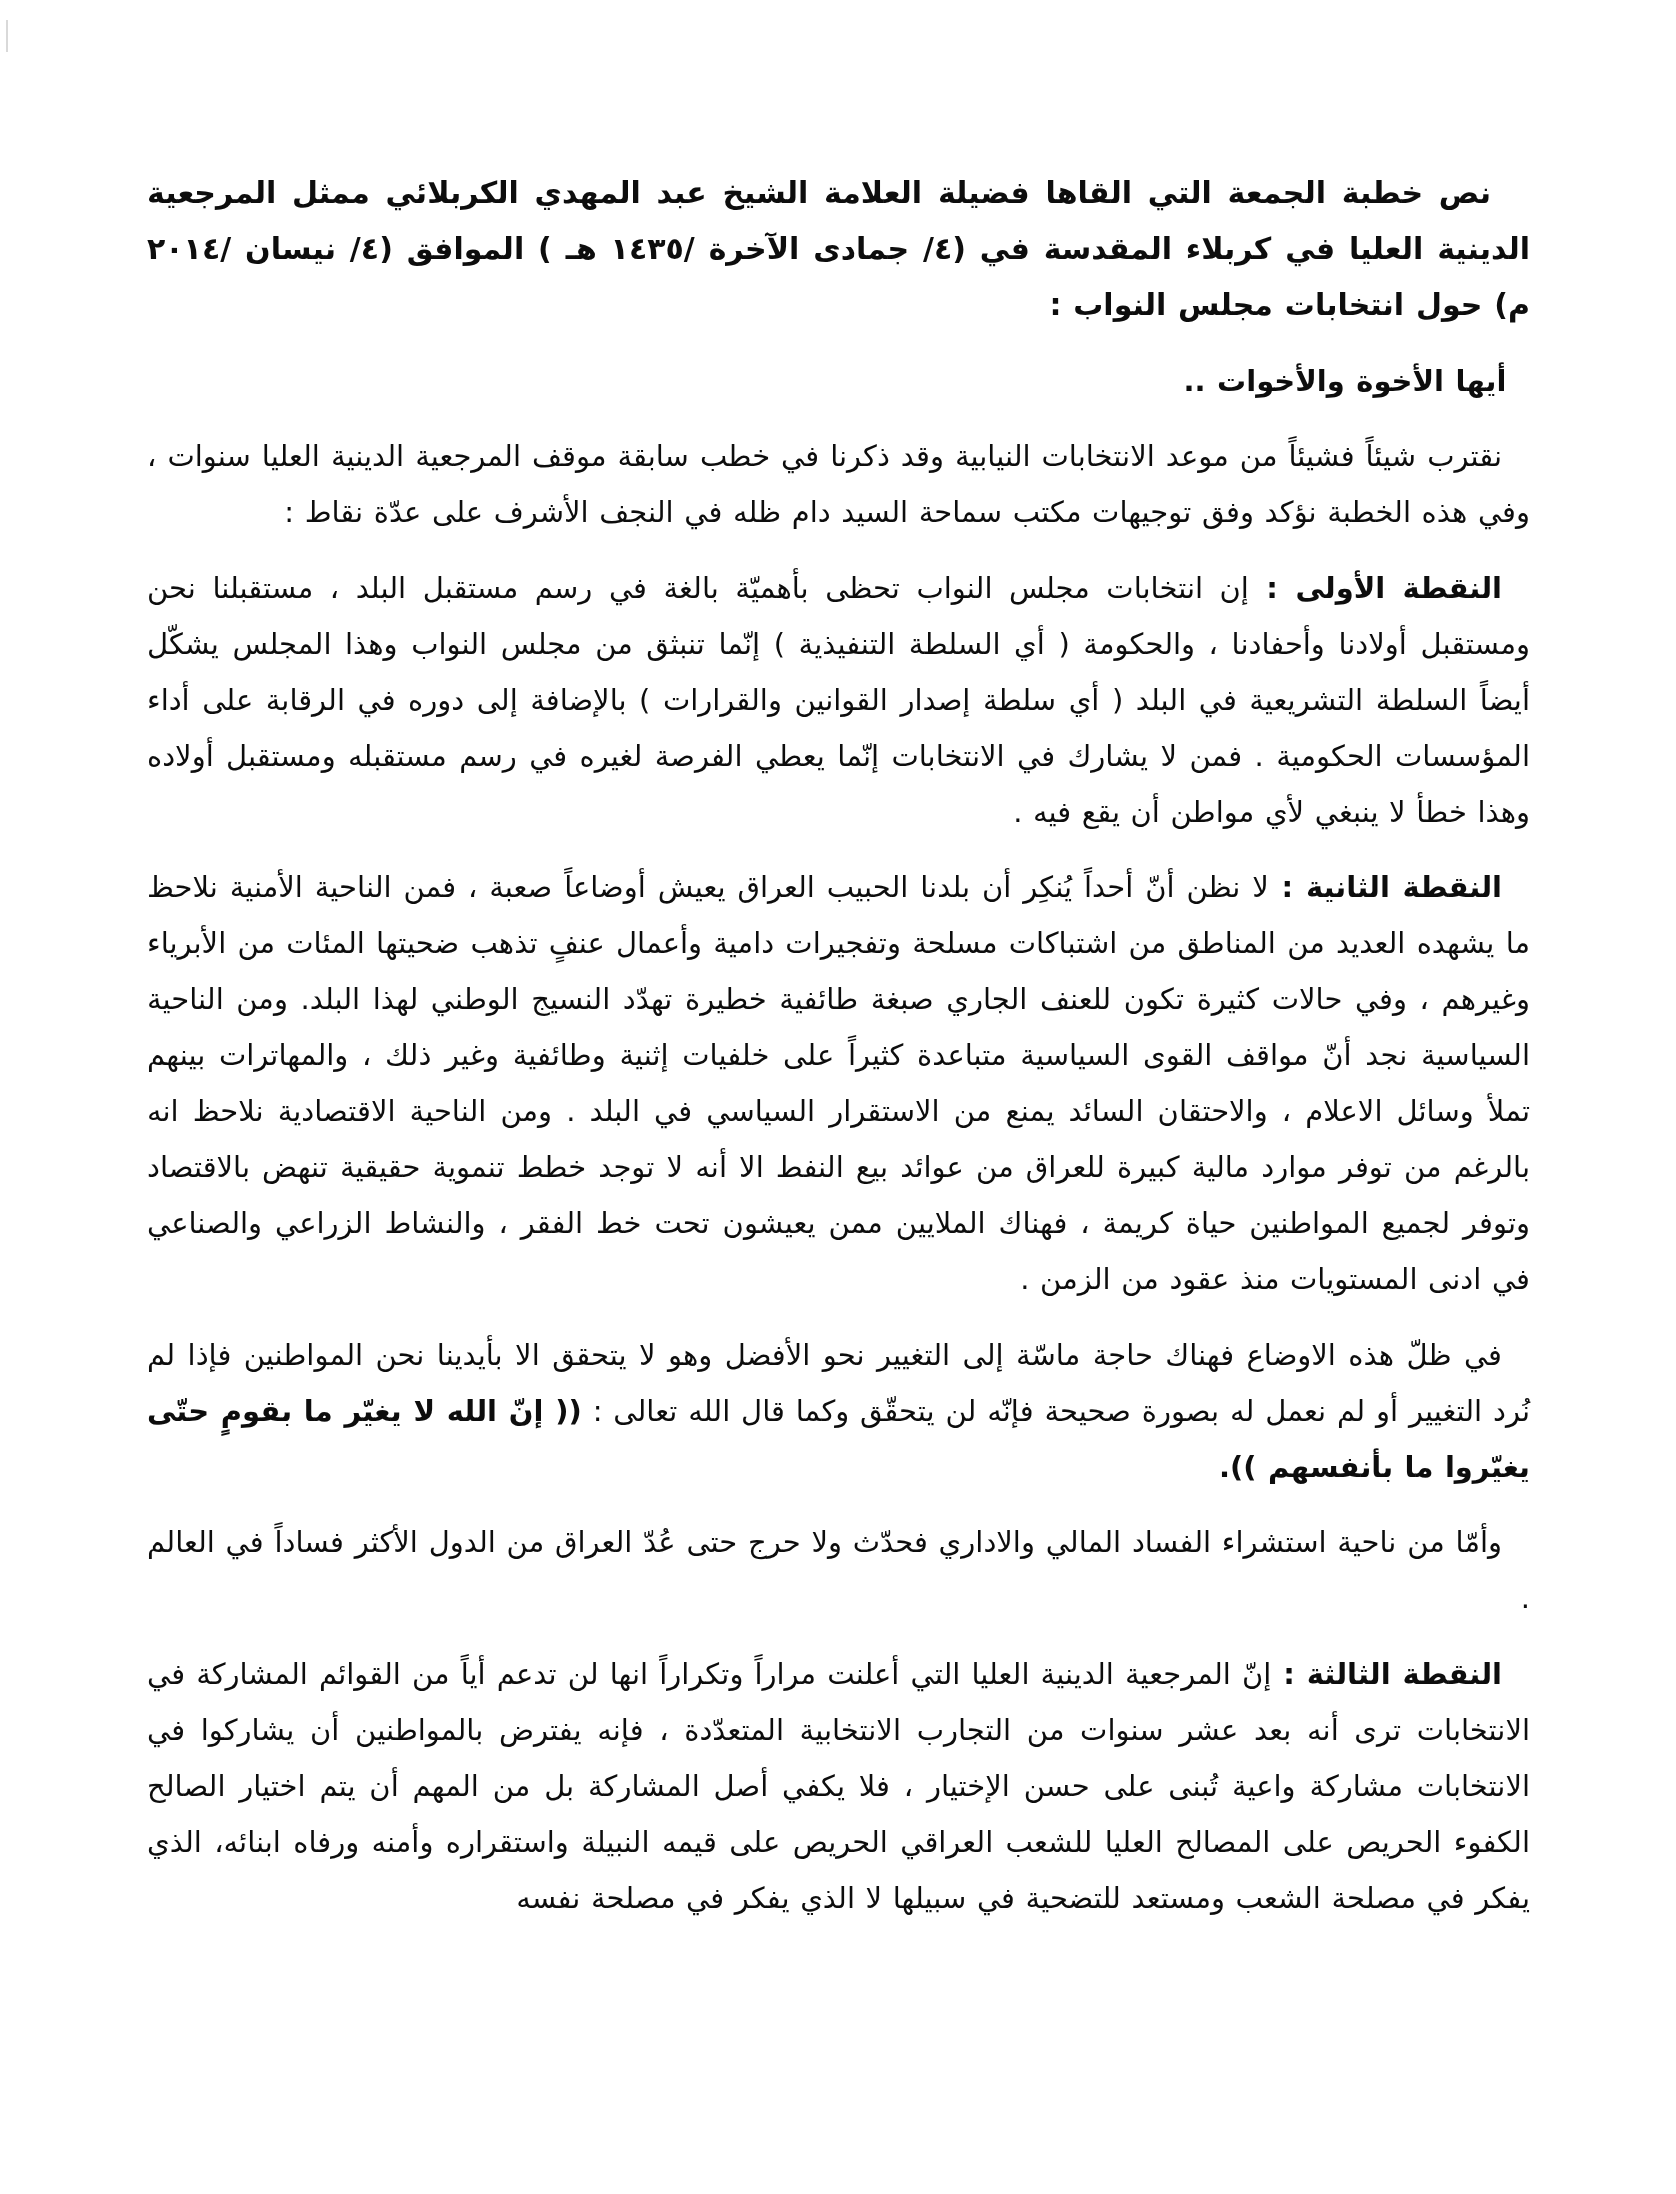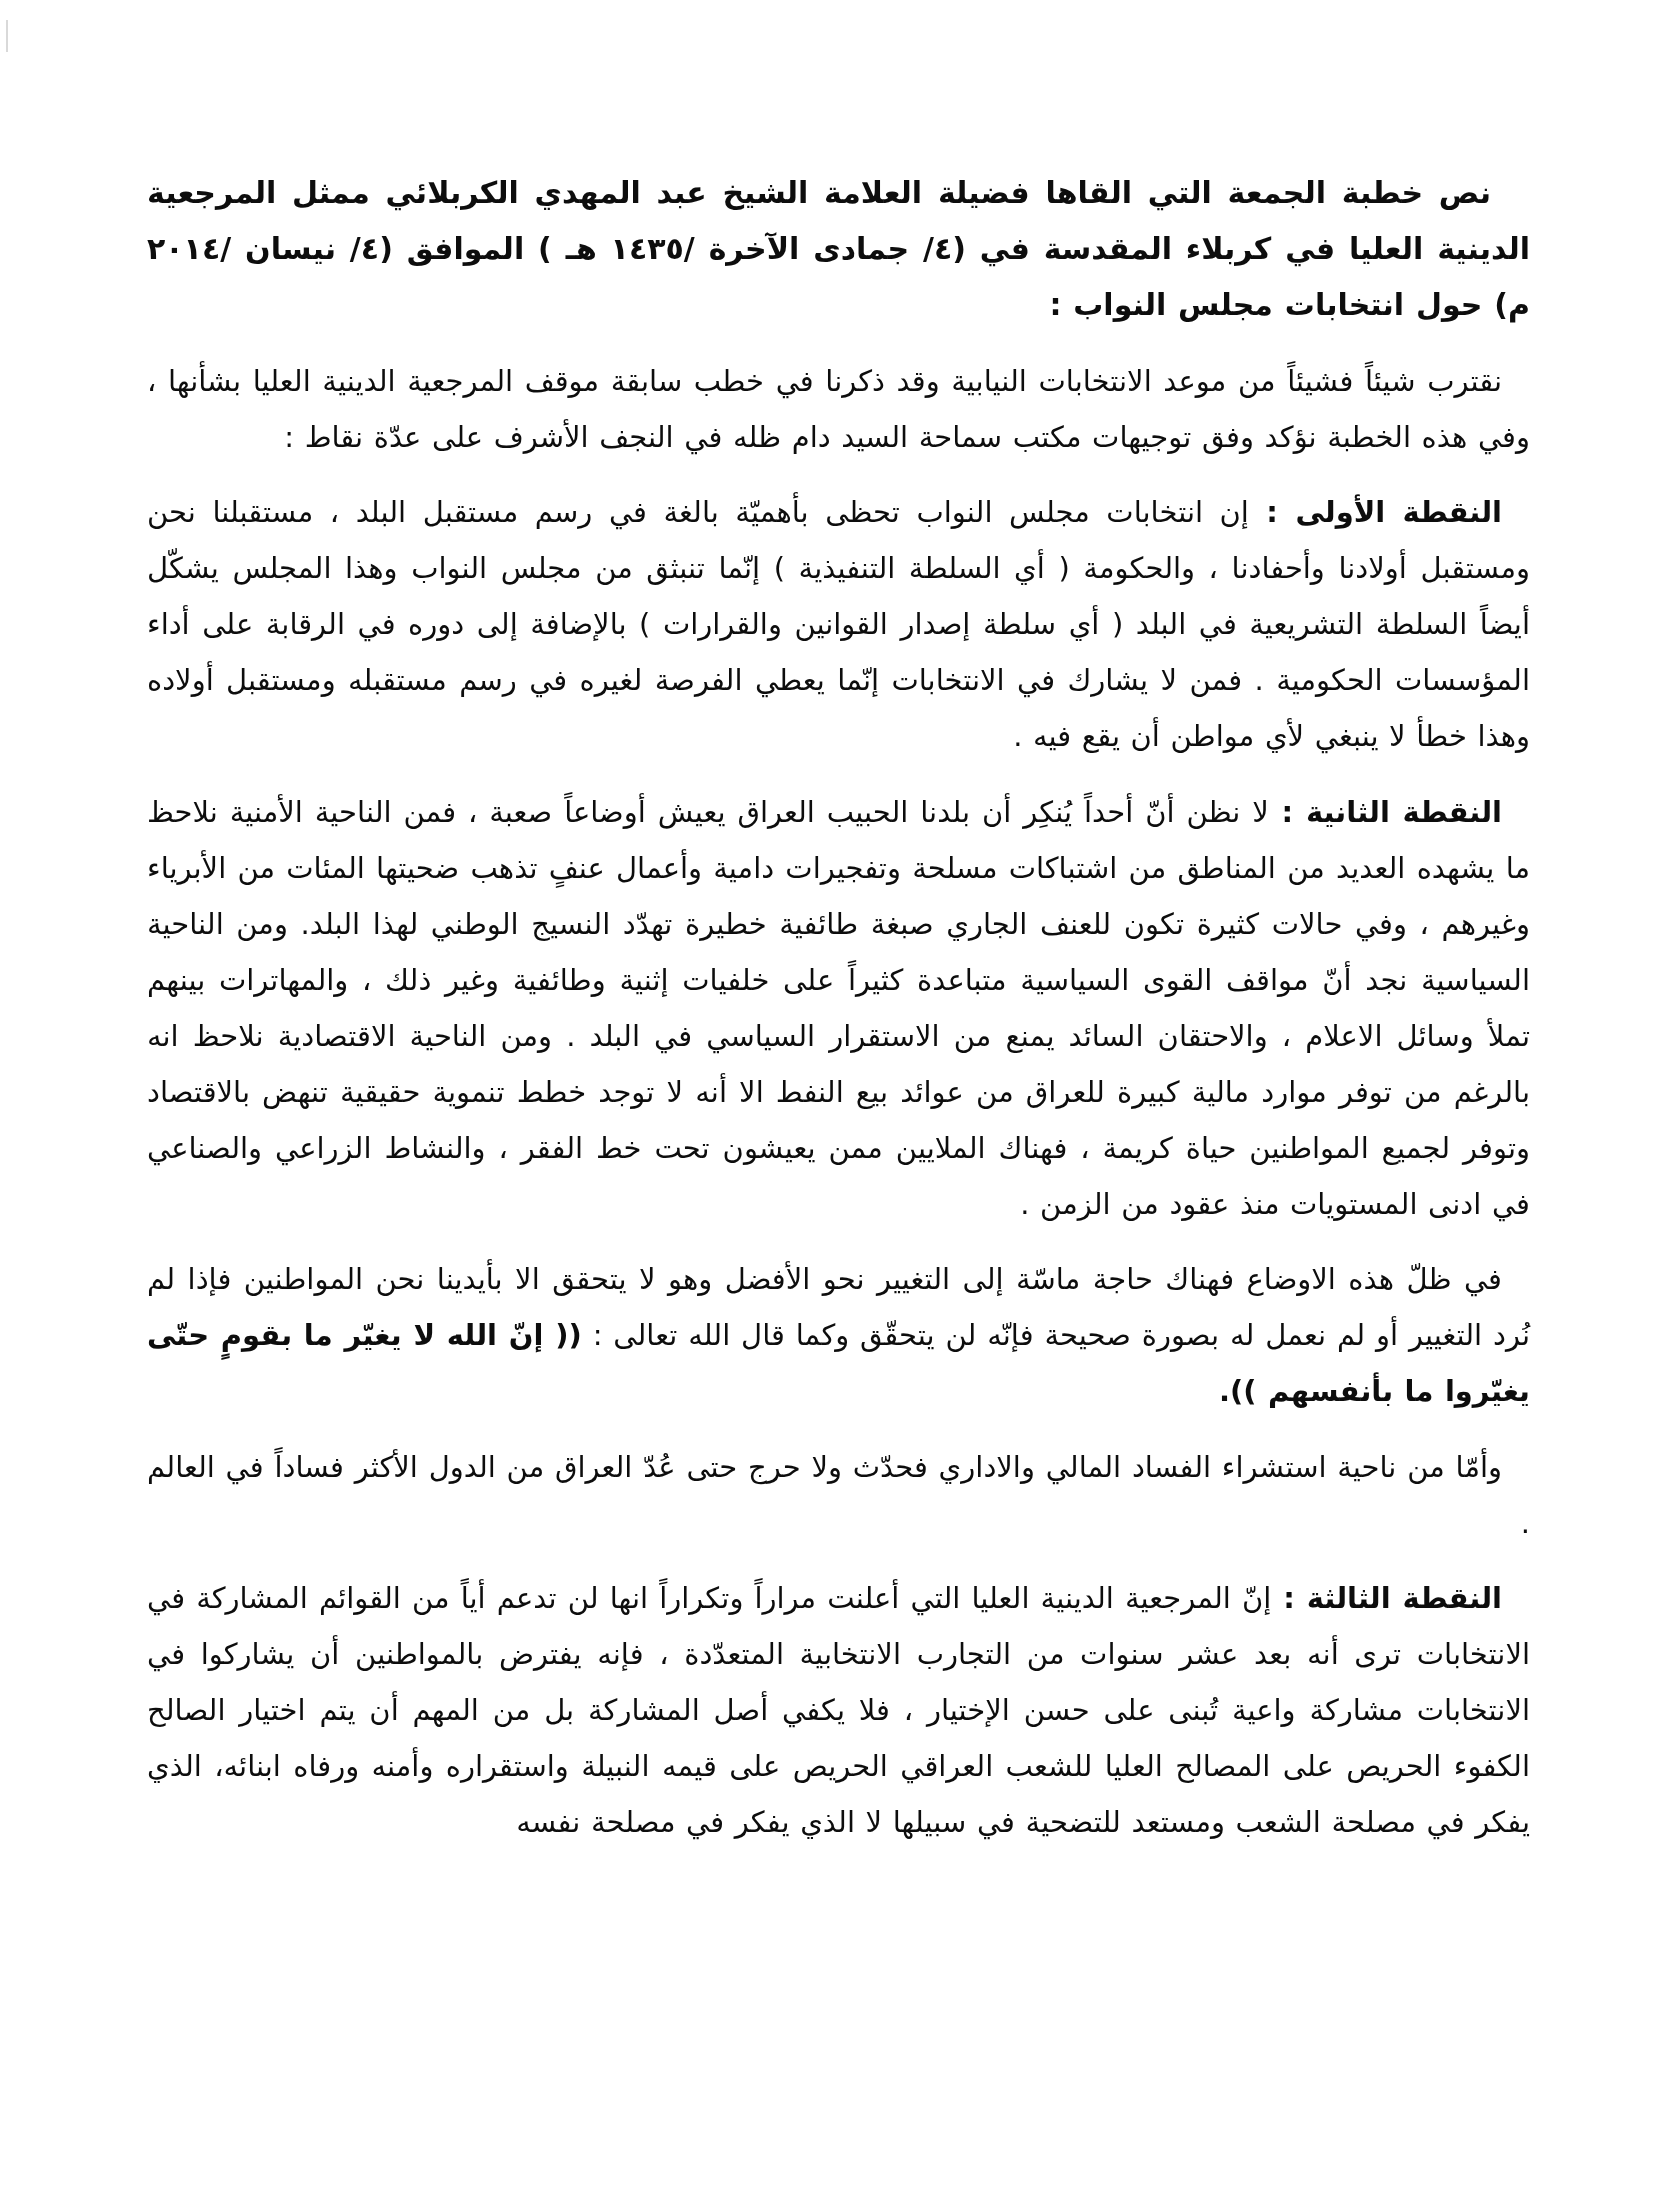--- a/index.html
+++ b/index.html
@@ -64,22 +64,23 @@
 </style>
 </head>
 <body>
 
 <div class="page">
   <div class="scan-artifact"></div>
 
   <p class="para title-para">نص خطبة الجمعة التي القاها فضيلة العلامة الشيخ عبد المهدي الكربلائي ممثل المرجعية الدينية العليا في كربلاء المقدسة في (٤/ جمادى الآخرة /١٤٣٥ هـ ) الموافق (٤/ نيسان /٢٠١٤ م) حول انتخابات مجلس النواب :</p>
 
 
+  <p class="para right-para">أيها الأخوة والأخوات ..</p>
 
-  <p class="para">نقترب شيئاً فشيئاً من موعد الانتخابات النيابية وقد ذكرنا في خطب سابقة موقف المرجعية الدينية العليا بشأنها ، وفي هذه الخطبة نؤكد وفق توجيهات مكتب سماحة السيد دام ظله في النجف الأشرف على عدّة نقاط :</p>
+  <p class="para">نقترب شيئاً فشيئاً من موعد الانتخابات النيابية وقد ذكرنا في خطب سابقة موقف المرجعية الدينية العليا سنوات ، وفي هذه الخطبة نؤكد وفق توجيهات مكتب سماحة السيد دام ظله في النجف الأشرف على عدّة نقاط :</p>
 
   <p class="para"><span class="lead">النقطة الأولى : </span><span>إن انتخابات مجلس النواب تحظى بأهميّة بالغة في رسم مستقبل البلد ، مستقبلنا نحن ومستقبل أولادنا وأحفادنا ، والحكومة ( أي السلطة التنفيذية ) إنّما تنبثق من مجلس النواب وهذا المجلس يشكّل أيضاً السلطة التشريعية في البلد ( أي سلطة إصدار القوانين والقرارات ) بالإضافة إلى دوره في الرقابة على أداء المؤسسات الحكومية . فمن لا يشارك في الانتخابات إنّما يعطي الفرصة لغيره في رسم مستقبله ومستقبل أولاده وهذا خطأ لا ينبغي لأي مواطن أن يقع فيه .</span></p>
 
   <p class="para"><span class="lead">النقطة الثانية : </span><span>لا نظن أنّ أحداً يُنكِر أن بلدنا الحبيب العراق يعيش أوضاعاً صعبة ، فمن الناحية الأمنية نلاحظ ما يشهده العديد من المناطق من اشتباكات مسلحة وتفجيرات دامية وأعمال عنفٍ تذهب ضحيتها المئات من الأبرياء وغيرهم ، وفي حالات كثيرة تكون للعنف الجاري صبغة طائفية خطيرة تهدّد النسيج الوطني لهذا البلد. ومن الناحية السياسية نجد أنّ مواقف القوى السياسية متباعدة كثيراً على خلفيات إثنية وطائفية وغير ذلك ، والمهاترات بينهم تملأ وسائل الاعلام ، والاحتقان السائد يمنع من الاستقرار السياسي في البلد . ومن الناحية الاقتصادية نلاحظ انه بالرغم من توفر موارد مالية كبيرة للعراق من عوائد بيع النفط الا أنه لا توجد خطط تنموية حقيقية تنهض بالاقتصاد وتوفر لجميع المواطنين حياة كريمة ، فهناك الملايين ممن يعيشون تحت خط الفقر ، والنشاط الزراعي والصناعي في ادنى المستويات منذ عقود من الزمن .</span></p>
 
   <p class="para"><span>في ظلّ هذه الاوضاع فهناك حاجة ماسّة إلى التغيير نحو الأفضل وهو لا يتحقق الا بأيدينا نحن المواطنين فإذا لم نُرد التغيير أو لم نعمل له بصورة صحيحة فإنّه لن يتحقّق وكما قال الله تعالى : </span><span class="quote">(( إنّ الله لا يغيّر ما بقومٍ حتّى يغيّروا ما بأنفسهم )).</span></p>
 
   <p class="para">وأمّا من ناحية استشراء الفساد المالي والاداري فحدّث ولا حرج حتى عُدّ العراق من الدول الأكثر فساداً في العالم .</p>
 
   <p class="para"><span class="lead">النقطة الثالثة :  </span><span>إنّ المرجعية الدينية العليا التي أعلنت مراراً وتكراراً انها لن تدعم أياً من القوائم المشاركة في الانتخابات ترى أنه بعد عشر سنوات من التجارب الانتخابية المتعدّدة ، فإنه يفترض بالمواطنين أن يشاركوا في الانتخابات مشاركة واعية تُبنى على حسن الإختيار ، فلا يكفي أصل المشاركة بل من المهم أن يتم اختيار الصالح الكفوء الحريص على المصالح العليا للشعب العراقي الحريص على قيمه النبيلة واستقراره وأمنه ورفاه ابنائه، الذي يفكر في مصلحة الشعب ومستعد للتضحية في سبيلها لا الذي يفكر في مصلحة نفسه</span></p>

